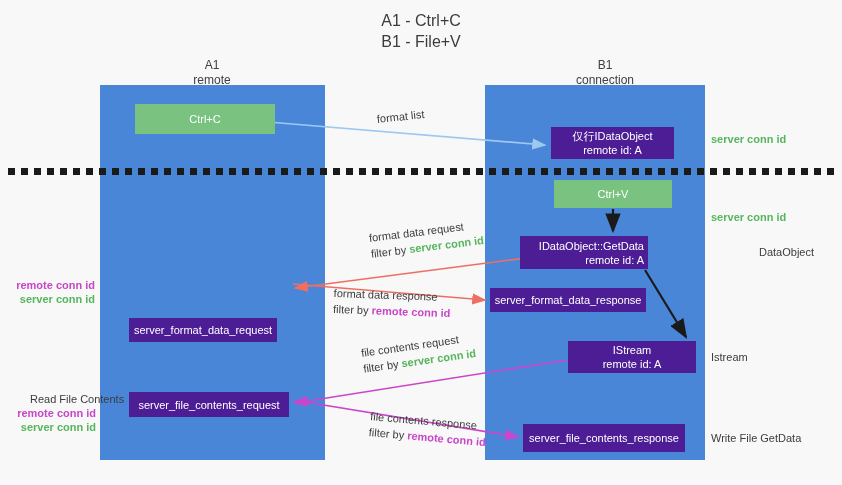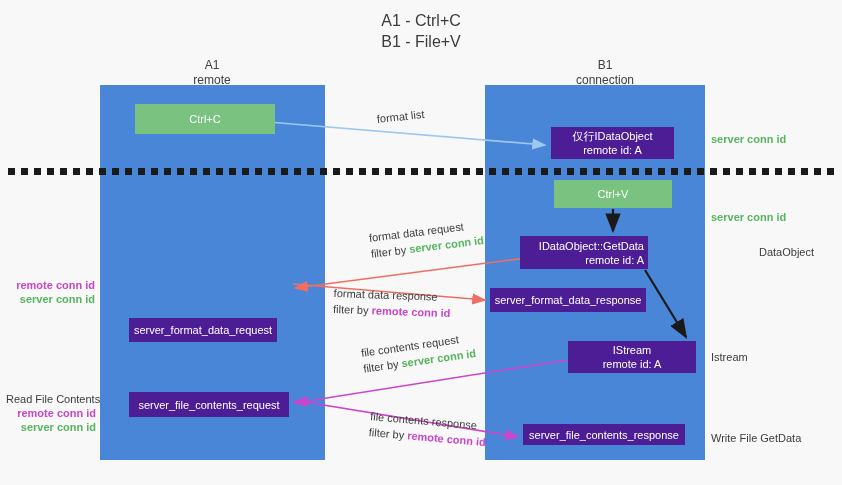--- a/index.html
+++ b/index.html
@@ -69,21 +69,21 @@
   .box .ln { display: block; white-space: nowrap; }
 
   #box-ctrlc   { left: 135px; top: 104px; width: 140px; height: 30px; }
   #box-ctrlv   { left: 554px; top: 180px; width: 118px; height: 28px; }
   #box-idataobject { left: 551px; top: 127px; width: 123px; height: 32px; }
   #box-getdata { left: 520px; top: 236px; width: 128px; height: 33px; align-items: flex-end; }
   #box-istream { left: 568px; top: 341px; width: 128px; height: 32px; }
   #box-sfdreq  { left: 129px; top: 271px; width: 148px; height: 24px; margin-top: 47px; }
   #box-sfdres  { left: 490px; top: 288px; width: 156px; height: 24px; }
   #box-sfcreq  { left: 129px; top: 392px; width: 160px; height: 25px; }
-  #box-sfcres  { left: 523px; top: 424px; width: 162px; height: 21px; }
+  #box-sfcres  { left: 523px; top: 424px; width: 162px; height: 28px; }
 
   .side-label {
     position: absolute;
     font-size: 11px;
     line-height: 14px;
     white-space: nowrap;
   }
   .green-txt { color: #57b55e; font-weight: bold; }
   .magenta-txt { color: #c846c8; font-weight: bold; }
   .dark-txt { color: #3c3c3c; }
@@ -104,21 +104,21 @@
   }
   #lbl-left-2 {
     position: absolute;
     left: 6px; top: 392px;
     font-size: 11px;
     line-height: 14px;
     text-align: right;
     width: 90px;
   }
   #lbl-left-1 span, #lbl-left-2 span { display: block; white-space: nowrap; }
-  #lbl-readfile { text-align: left; }
+  #lbl-readfile { text-align: left; margin-left: 24px; }
 
   .arrow-label {
     position: absolute;
     font-size: 11px;
     line-height: 16px;
     color: #3c3c3c;
     white-space: nowrap;
     transform-origin: left top;
   }
   .arrow-label span.l { display: block; }

